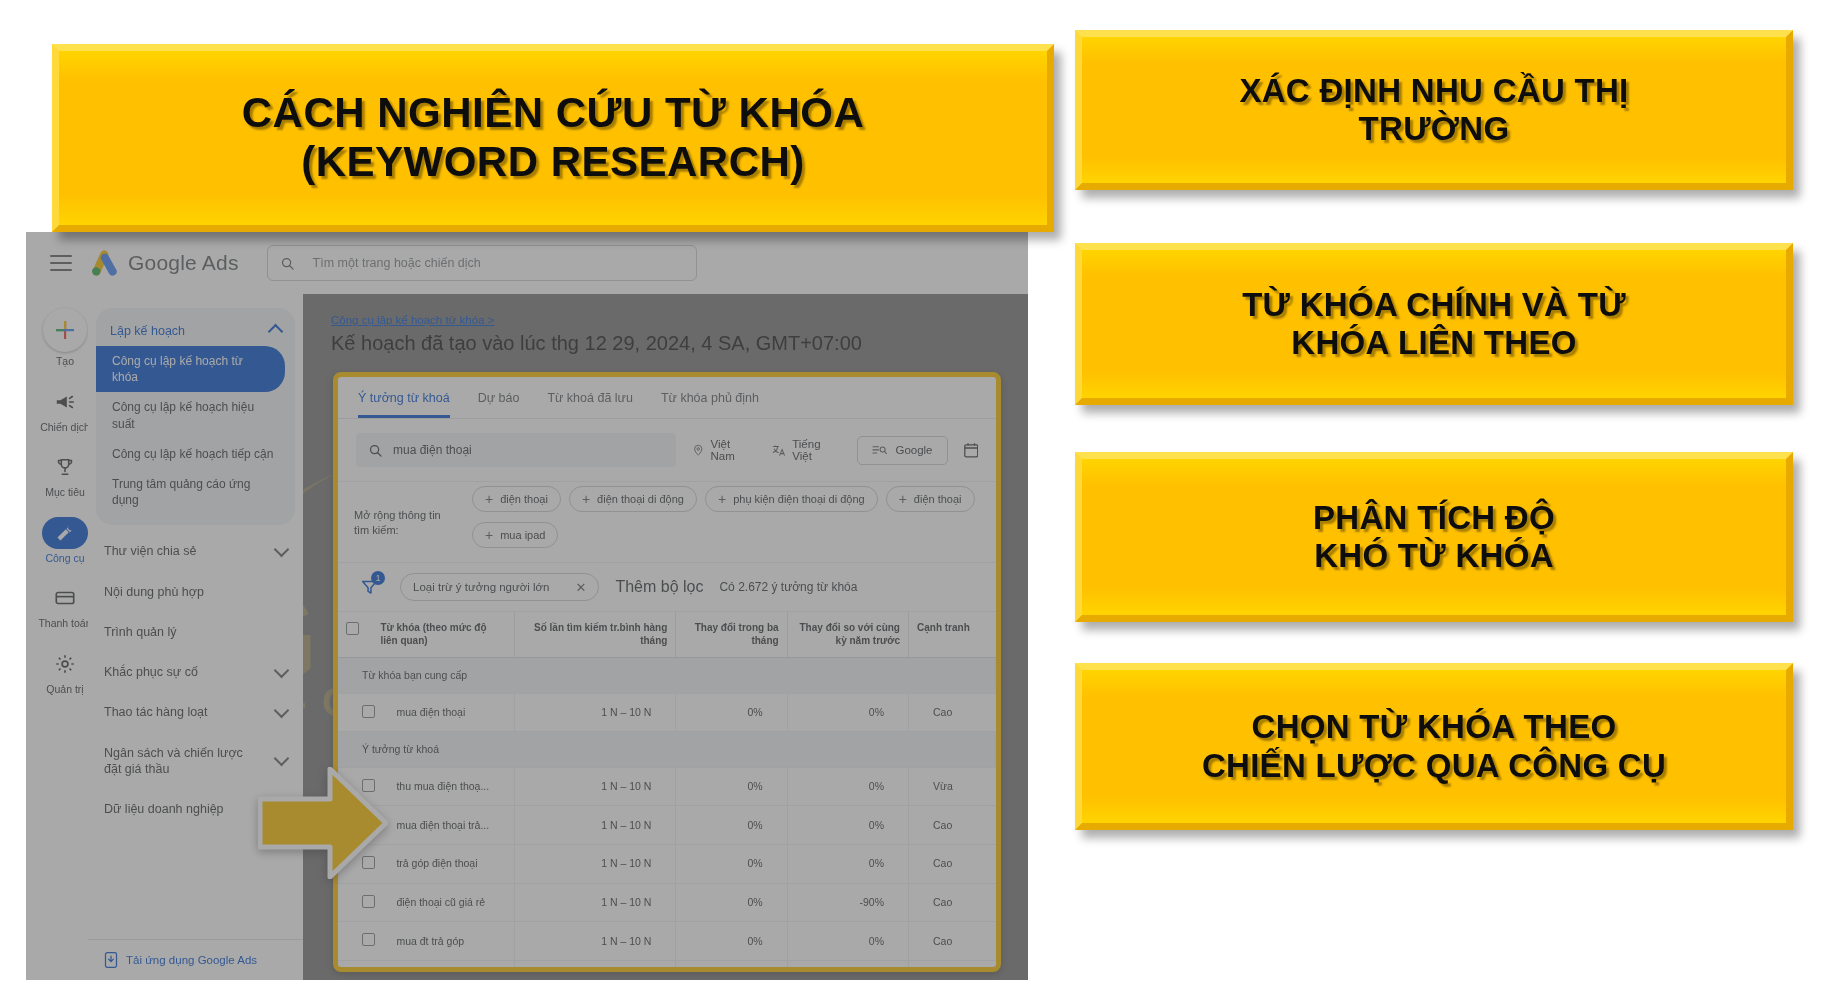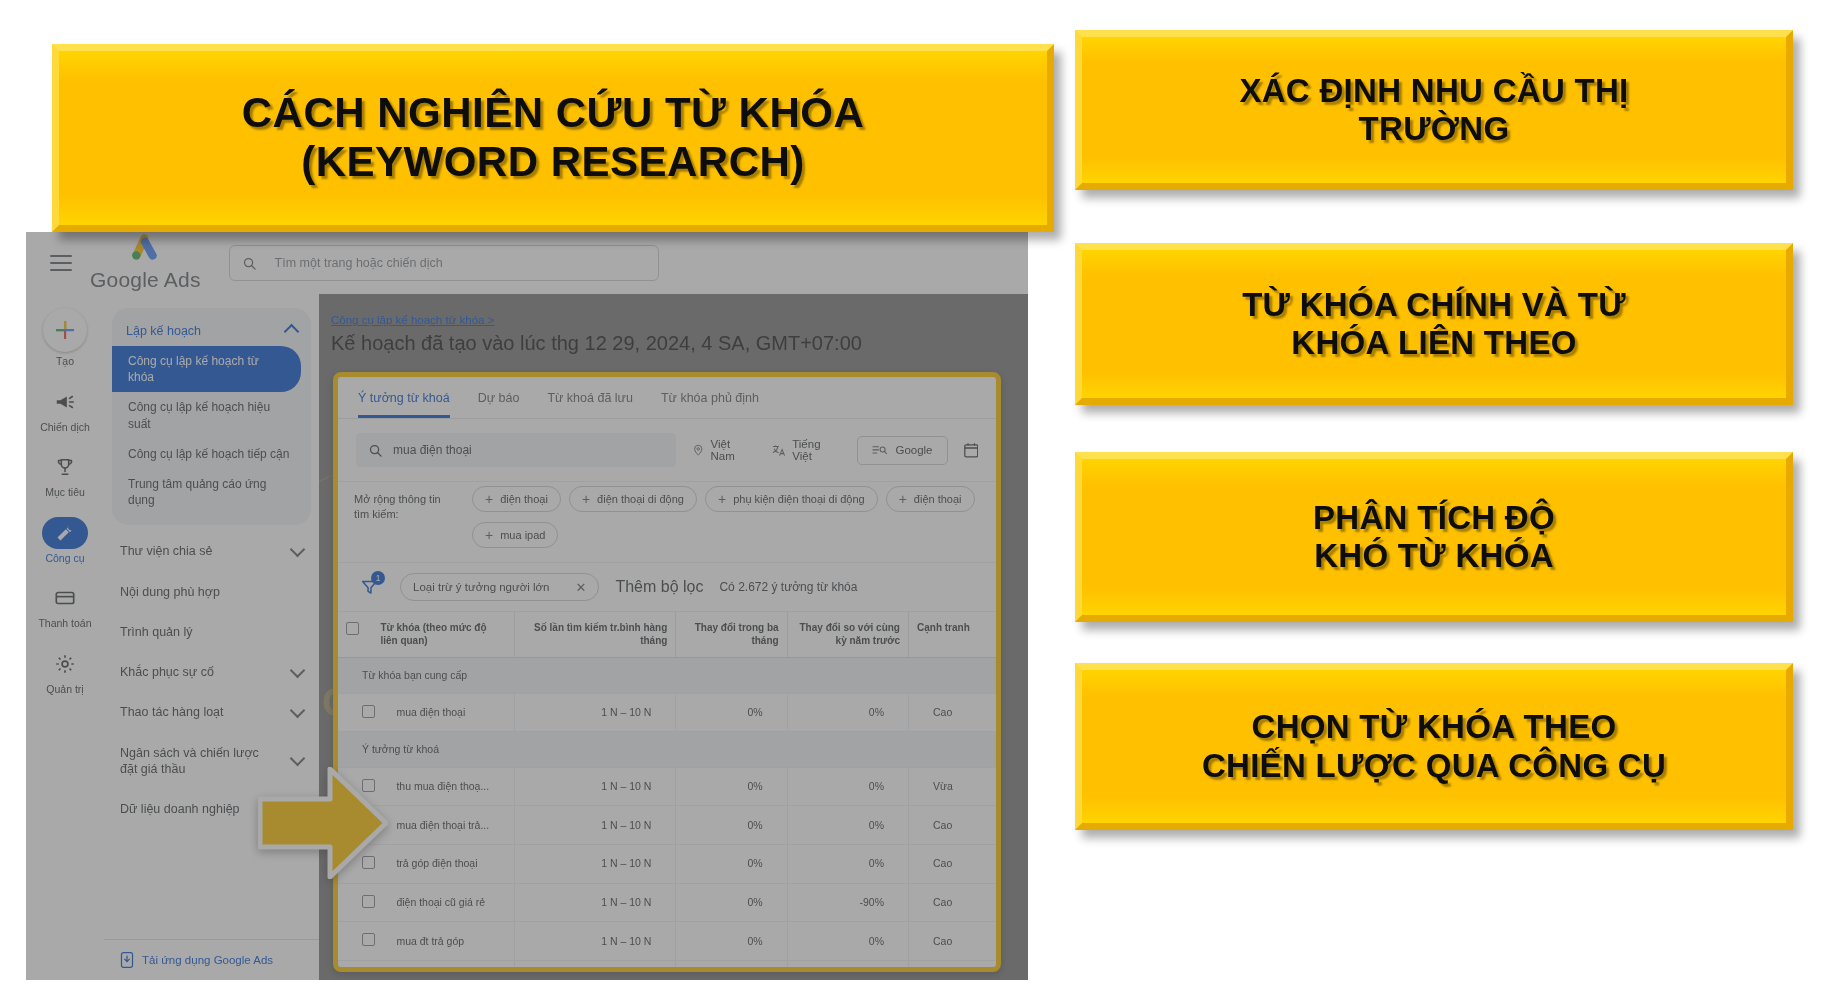--- a/index.html
+++ b/index.html
@@ -43,21 +43,21 @@
   }
 
   
   #ads-topbar {
     position: absolute; left: 0; top: 0; width: 100%; height: 62px;
     background: #ffffff; z-index: 10;
     display: flex; align-items: center; padding: 0 14px;
   }
   .hamburger { width: 22px; height: 16px; margin: 0 18px 0 10px; display:flex; flex-direction:column; justify-content:space-between; cursor:pointer;}
   .hamburger span { display:block; height:2px; background:#5f6368; border-radius:1px;}
-  .gads-logo { display:flex; align-items:center; gap:8px;flex-direction:column; }
+  .gads-logo { display:flex; align-items:center; gap:8px; }
   .gads-mark { width: 30px; height: 26px; }
   .gads-text { font-size: 21px; color:#5f6368; letter-spacing:.2px;}
   .gads-text b { font-weight: 400; color:#5f6368; }
   #ads-search-box {
     margin-left: 28px; width: 430px; height: 36px; border:1px solid #c9ccd0;
     border-radius: 6px; display:flex; align-items:center; gap:18px; padding: 0 12px;
     background:#fff;
   }
   #ads-search-box .ph { font-size: 12.5px; color:#80868b; }
 
@@ -69,21 +69,21 @@
   }
   .rail-item { display:flex; flex-direction:column; align-items:center; gap:4px; width: 72px; cursor:pointer;}
   .rail-ico { width: 46px; height: 32px; border-radius:16px; display:flex; align-items:center; justify-content:center; }
   .rail-ico.plus { width:44px; height:44px; border-radius:50%; background:#fff; box-shadow:0 1px 3px rgba(0,0,0,.3); }
   .rail-ico.active { background:#0b57d0; }
   .rail-label { font-size: 10.5px; color:#3c4043; text-align:center; line-height:1.1;}
   .rail-label.active { color:#0b57d0; }
 
   
   #ads-nav {
-    position: absolute; left: 78px; top: 62px; width: 215px; bottom: 0;
+    position: absolute; left: 62px; top: 62px; width: 215px; bottom: 0;
     background:#ffffff; z-index: 9; padding: 8px 0 0 0; overflow:hidden;
   }
   .nav-group { background:#f1f3f4; border-radius: 16px; margin: 6px 8px; padding: 6px 0 10px 0;}
   .nav-head { display:flex; align-items:center; justify-content:space-between; padding: 10px 14px 8px 14px; }
   .nav-head span { font-size:12.5px; color:#0b57d0; font-weight:500;}
   .chev { width: 11px; height: 11px; border-right:2px solid #5f6368; border-bottom:2px solid #5f6368; }
   .chev.up { transform: rotate(-135deg); border-color:#0b57d0; }
   .chev.down { transform: rotate(45deg); margin-top:-4px;}
   .nav-sub { font-size:12px; color:#3c4043; padding: 7px 16px; line-height:1.35; cursor:pointer; }
   .nav-sub.sel { background:#0b57d0; color:#fff; border-radius: 0 20px 20px 0; margin-right:10px; }
@@ -112,21 +112,21 @@
     flex: 0 0 320px; height: 34px; background:#f1f3f4; border-radius:4px;
     display:flex; align-items:center; gap:10px; padding: 0 12px;
   }
   #kw-input .val { font-size: 12px; color:#3c4043; }
   .kw-chiplike { display:flex; align-items:center; gap:6px; font-size:11.5px; color:#3c4043; cursor:pointer;}
   #kw-network { border:1px solid #c9ccd0; border-radius:5px; padding:7px 14px; display:flex; align-items:center; gap:8px; font-size:11.5px; color:#3c4043; cursor:pointer;}
   #kw-expand {
     display:flex; align-items:flex-start; gap: 14px; padding: 4px 16px 12px 16px;
     border-top: 1px solid #eceff1;
   }
-  #kw-expand .elabel { font-size: 11px; color:#3c4043; width: 104px; line-height:1.35; flex:0 0 104px; padding-top:6px;}
+  #kw-expand .elabel { font-size: 11px; color:#3c4043; width: 104px; line-height:1.35; flex:0 0 104px; padding-top:6px;margin-top:16px;}
   #kw-chips { display:flex; flex-wrap: wrap; gap: 8px; flex: 1; overflow:hidden; height: 64px;}
   .kwchip {
     border:1px solid #c9ccd0; border-radius:16px; height: 26px; padding: 0 12px;
     display:flex; align-items:center; gap:7px; font-size:11px; color:#3c4043;
     white-space:nowrap; cursor:pointer; background:#fff;
   }
   .kwchip .plus { font-size: 14px; color:#5f6368; line-height:1;}
   #kw-filterrow {
     display:flex; align-items:center; gap: 16px; padding: 10px 16px;
     border-top:1px solid #eceff1; border-bottom:1px solid #eceff1;

